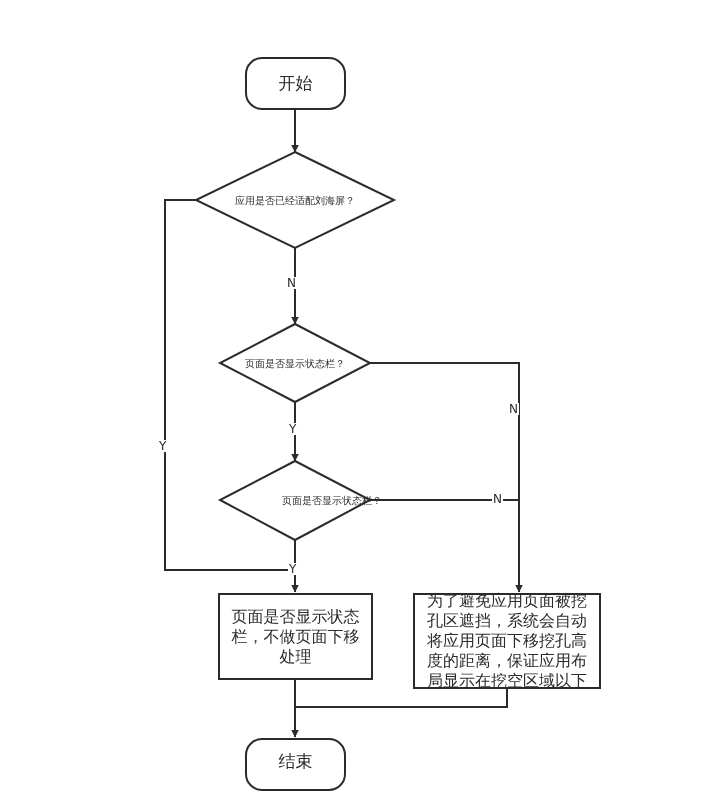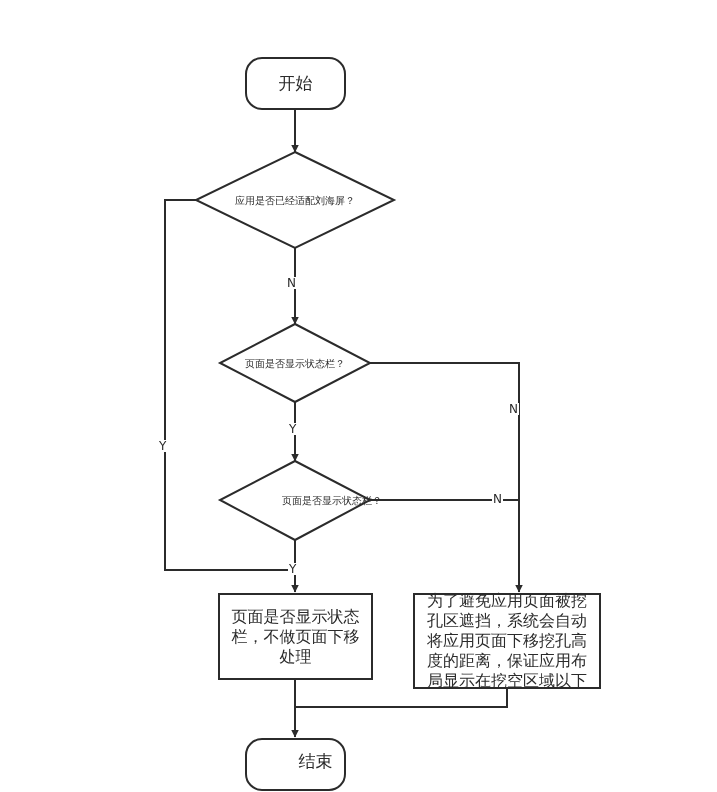--- a/index.html
+++ b/index.html
@@ -113,21 +113,21 @@
   <div class="node-text decision-text" style="left:200px; top:186px; width:190px; height:28px;">应用是否已经适配刘海屏？</div>
 
   <div class="node-text decision-text" style="left:222px; top:349px; width:146px; height:28px;">页面是否显示状态栏？</div>
 
   <div class="node-text decision-text" style="left:222px; top:486px; width:146px; height:28px;margin-left:37px;">页面是否显示状态栏？</div>
 
   <div class="node-text process-text" style="left:227px; top:594px; width:137px; height:85px;">页面是否显示状态栏，不做页面下移处理</div>
 
   <div class="node-text process-text" style="left:420px; top:594px; width:174px; height:94px;">为了避免应用页面被挖孔区遮挡，系统会自动将应用页面下移挖孔高度的距离，保证应用布局显示在挖空区域以下</div>
 
-  <div class="node-text terminal-text" style="left:246px; top:739px; width:99px; height:45px;margin-left:20px;">结束</div>
+  <div class="node-text terminal-text" style="left:246px; top:739px; width:99px; height:45px;">结束</div>
 
   <div class="edge-label" style="left:286px; top:277px;">N</div>
 
   <div class="edge-label" style="left:158px; top:440px;">Y</div>
 
   <div class="edge-label" style="left:288px; top:423px;">Y</div>
 
   <div class="edge-label" style="left:508px; top:403px;">N</div>
 
   <div class="edge-label" style="left:288px; top:563px;">Y</div>

